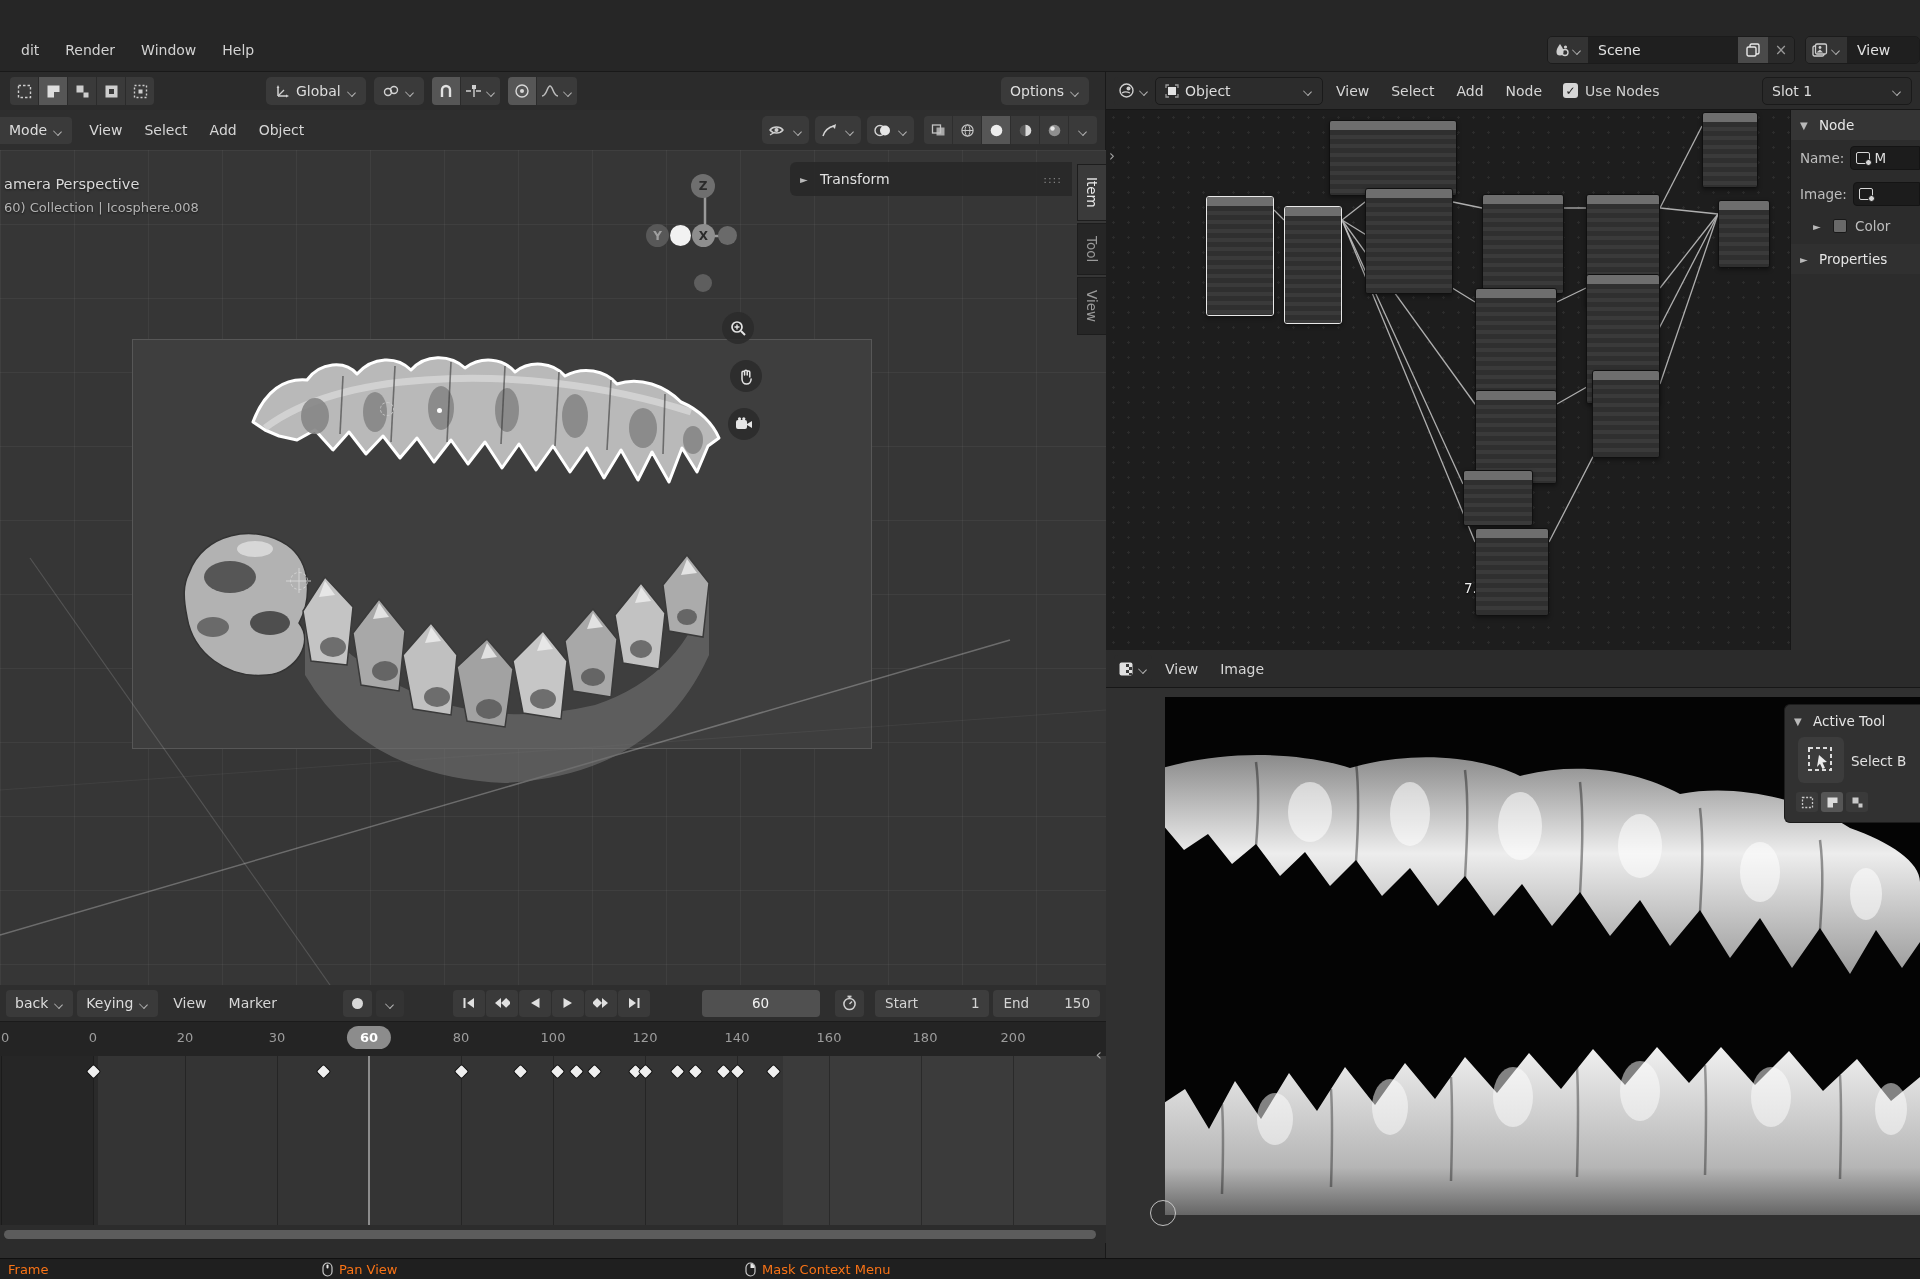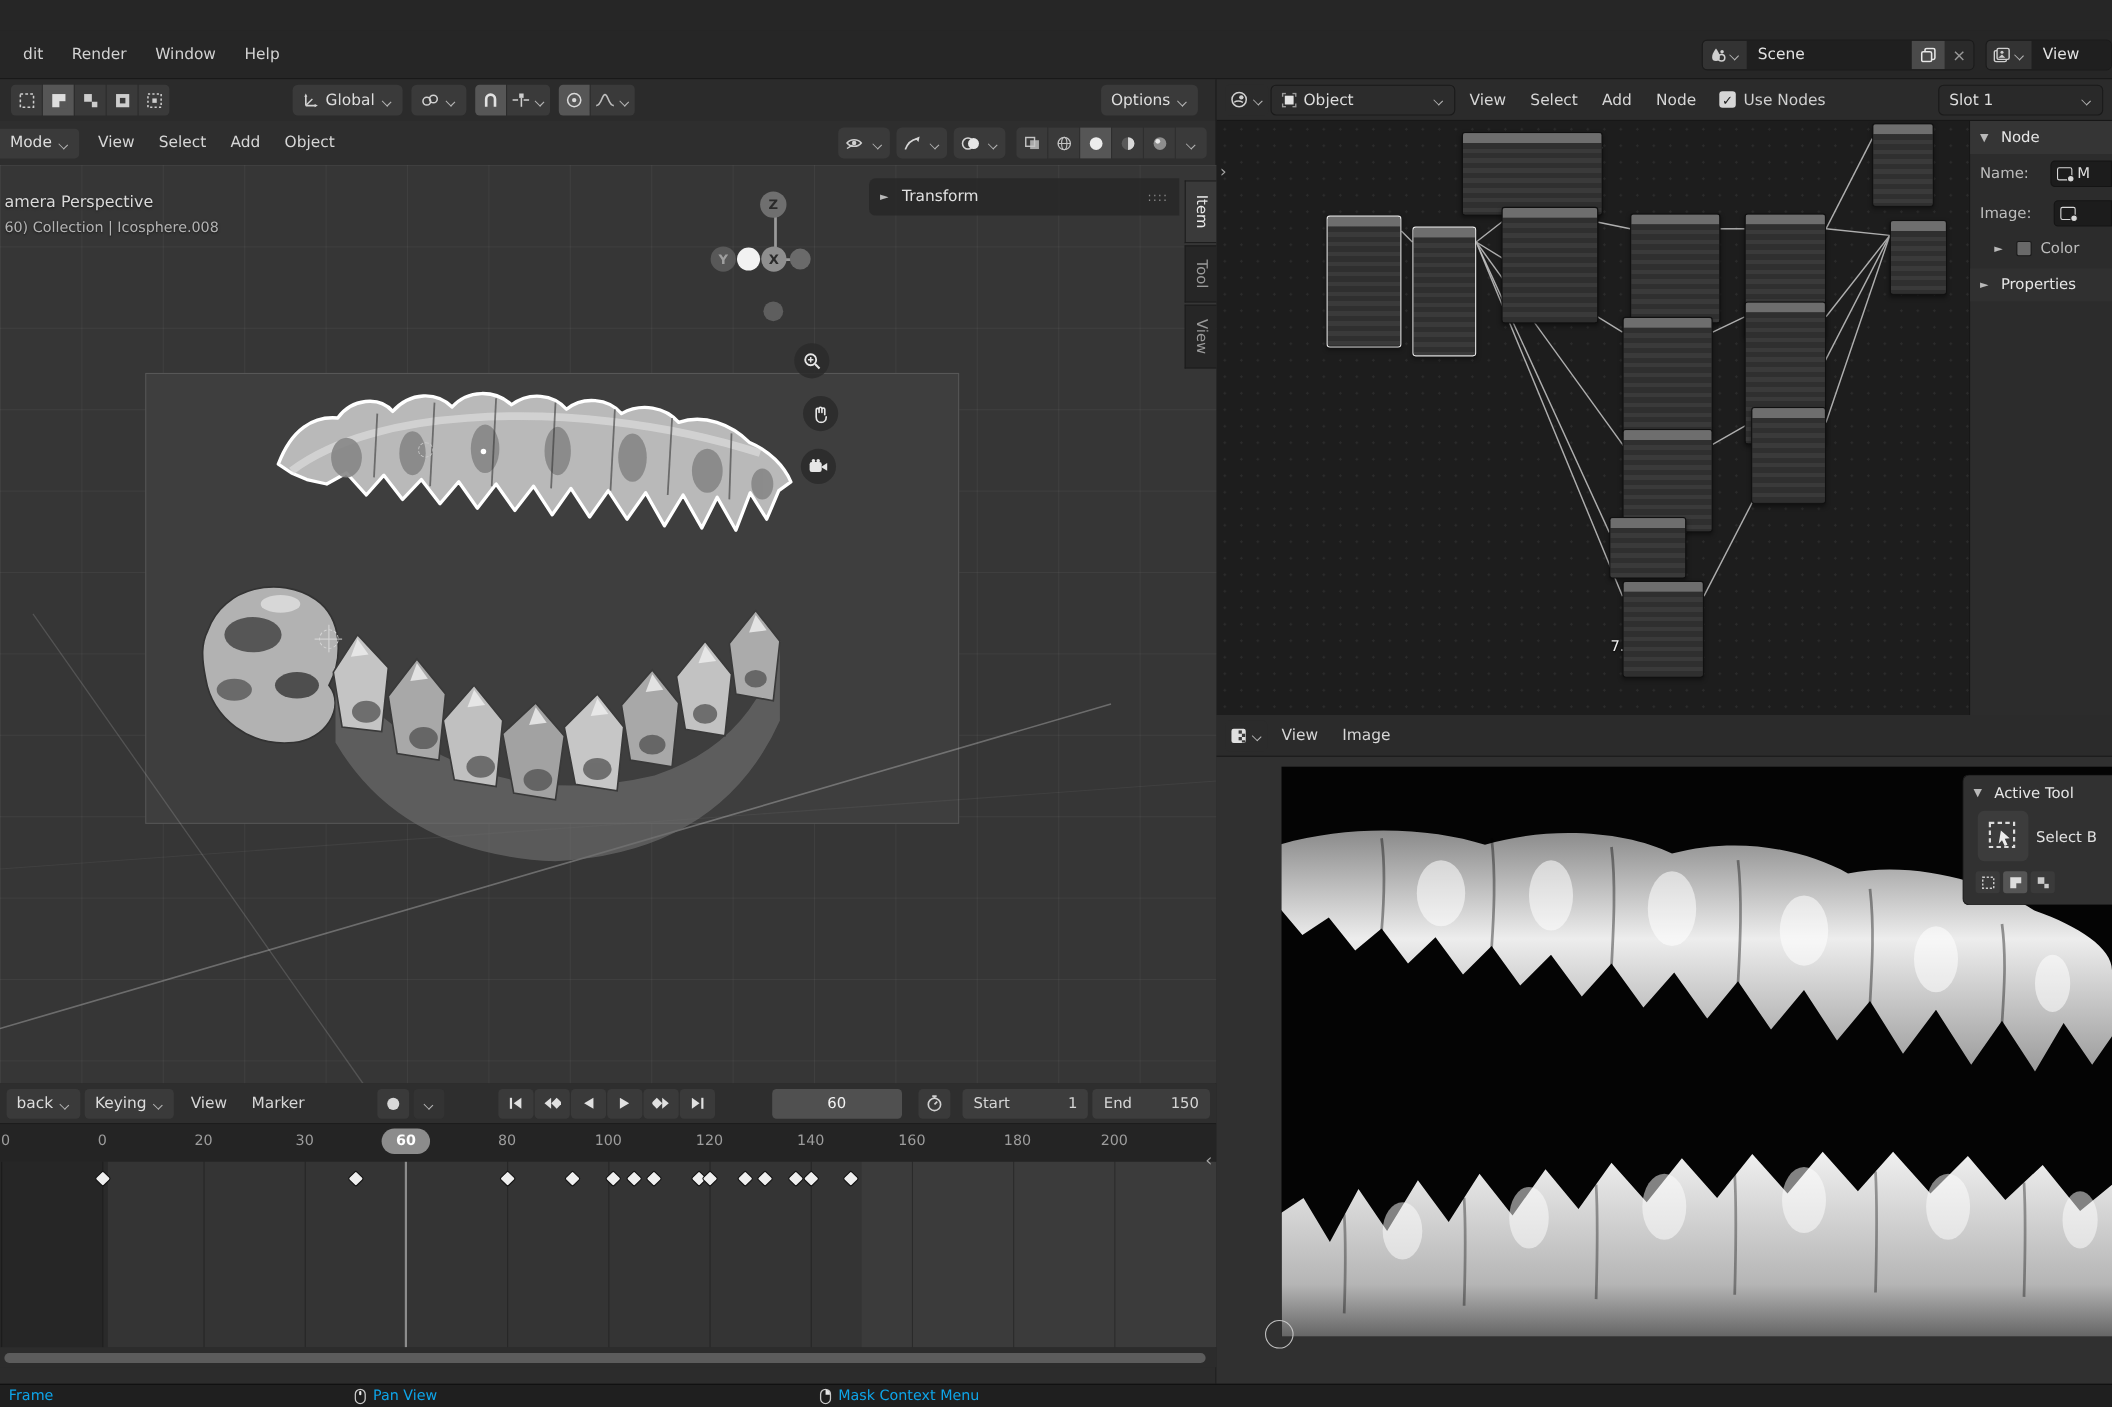--- a/index.html
+++ b/index.html
@@ -34,21 +34,21 @@
   
   .area{position:absolute;background:#2e2e2e;}
   #vp-tools{left:0;top:72px;width:1106px;height:38px;border-right:1px solid #191919;display:flex;align-items:center;gap:8px;padding:0 10px;background:#2b2b2b;}
   #vp-header{left:0;top:110px;width:1106px;height:40px;display:flex;align-items:center;background:#2e2e2e;border-right:1px solid #191919;}
   #vp-canvas{left:0;top:150px;width:1106px;height:835px;background:#363636;overflow:hidden;
      background-image:linear-gradient(rgba(255,255,255,.045) 1px,transparent 1px),linear-gradient(90deg,rgba(255,255,255,.045) 1px,transparent 1px);
      background-size:74px 74px;}
   #timeline{left:0;top:985px;width:1106px;height:273px;background:#2c2c2c;border-right:1px solid #191919;}
   #node-editor{left:1106px;top:72px;width:814px;height:578px;background:#1d1d1d;}
   #image-editor{left:1106px;top:650px;width:814px;height:608px;background:#303030;}
-  .statusbar{position:absolute;left:0;top:1258px;width:1920px;height:21px;background:#1f1f1f;border-top:1px solid #101010;display:flex;align-items:center;color:#0ea5e9;font-size:13px;}
+  .statusbar{position:absolute;left:0;top:1258px;width:1920px;height:21px;background:#1f1f1f;border-top:1px solid #101010;display:flex;align-items:center;color:#f97316;font-size:13px;}
 
   
   .tbtn{display:flex;align-items:center;justify-content:center;height:28px;min-width:28px;background:#3a3a3a;border-radius:4px;gap:4px;padding:0 4px;}
   .tbtn.lit{background:#565656;}
   .pill{display:flex;align-items:center;gap:6px;height:28px;background:#3a3a3a;border-radius:5px;padding:0 9px;color:#ddd;}
   .seg{display:flex;gap:1px;}
   .seg .tbtn{border-radius:0;}
   .seg .tbtn:first-child{border-radius:4px 0 0 4px;}
   .seg .tbtn:last-child{border-radius:0 4px 4px 0;}
 
@@ -75,21 +75,21 @@
   #ne-header{position:absolute;left:0;top:0;width:814px;height:38px;background:#2b2b2b;border-bottom:1px solid #171717;display:flex;align-items:center;gap:2px;padding:0 8px;}
   #ne-graph{position:absolute;left:0;top:38px;width:814px;height:540px;overflow:hidden;
     background-image:radial-gradient(circle,#2c2c2c 1px,transparent 1.2px);background-size:15px 15px;}
   .ngnode{position:absolute;background:#2f2f2f;border:1px solid #101010;border-radius:3px;overflow:hidden;box-shadow:0 2px 4px rgba(0,0,0,.4);}
   .ngnode.sel{border:1.5px solid #e8e8e8;}
   .ngnode .nhd{height:9px;background:#6e6e6e;}
   .ngnode .nbody{position:absolute;left:0;top:9px;right:0;bottom:0;background:repeating-linear-gradient(#2f2f2f 0 5px,#3a3a3a 5px 9px);}
   .mem-label{position:absolute;color:#f0f0f0;font-size:13.5px;text-shadow:0 1px 2px #000;}
   #ne-sidebar{position:absolute;right:0;top:38px;width:130px;height:540px;background:#2c2c2c;border-left:1px solid #171717;font-size:13.5px;}
   .panel-hd{display:flex;align-items:center;gap:7px;background:#353535;padding:7px 9px;color:#e6e6e6;}
-  .fld-row{display:flex;align-items:center;gap:20px;padding:6px 0 6px 9px;color:#bdbdbd;}
+  .fld-row{display:flex;align-items:center;gap:6px;padding:6px 0 6px 9px;color:#bdbdbd;}
   .fld{flex:1;display:flex;align-items:center;gap:4px;height:24px;background:#1c1c1c;border:1px solid #141414;border-radius:4px 0 0 4px;padding:0 5px;color:#ddd;overflow:hidden;}
   .node-ic{width:14px;height:12px;border:1.6px solid #d7d7d7;border-radius:2px;position:relative;flex:0 0 auto;}
   .node-ic::after{content:"";position:absolute;right:-3px;bottom:-3px;width:5px;height:5px;border-radius:50%;background:#d7d7d7;border:1.5px solid #1c1c1c;}
   .swatch{width:14px;height:14px;background:#696969;border-radius:2px;border:1px solid #191919;}
   .tri{color:#b9b9b9;font-size:10px;width:12px;display:inline-block;}
 
   
   #ie-header{position:absolute;left:0;top:0;width:814px;height:38px;background:#2b2b2b;border-bottom:1px solid #171717;display:flex;align-items:center;gap:2px;padding:0 8px;}
   #ie-body{position:absolute;left:0;top:38px;width:814px;height:570px;background:#303030;}
   #ie-canvas{position:absolute;left:59px;top:9px;width:755px;height:518px;background:#040404;overflow:hidden;}

